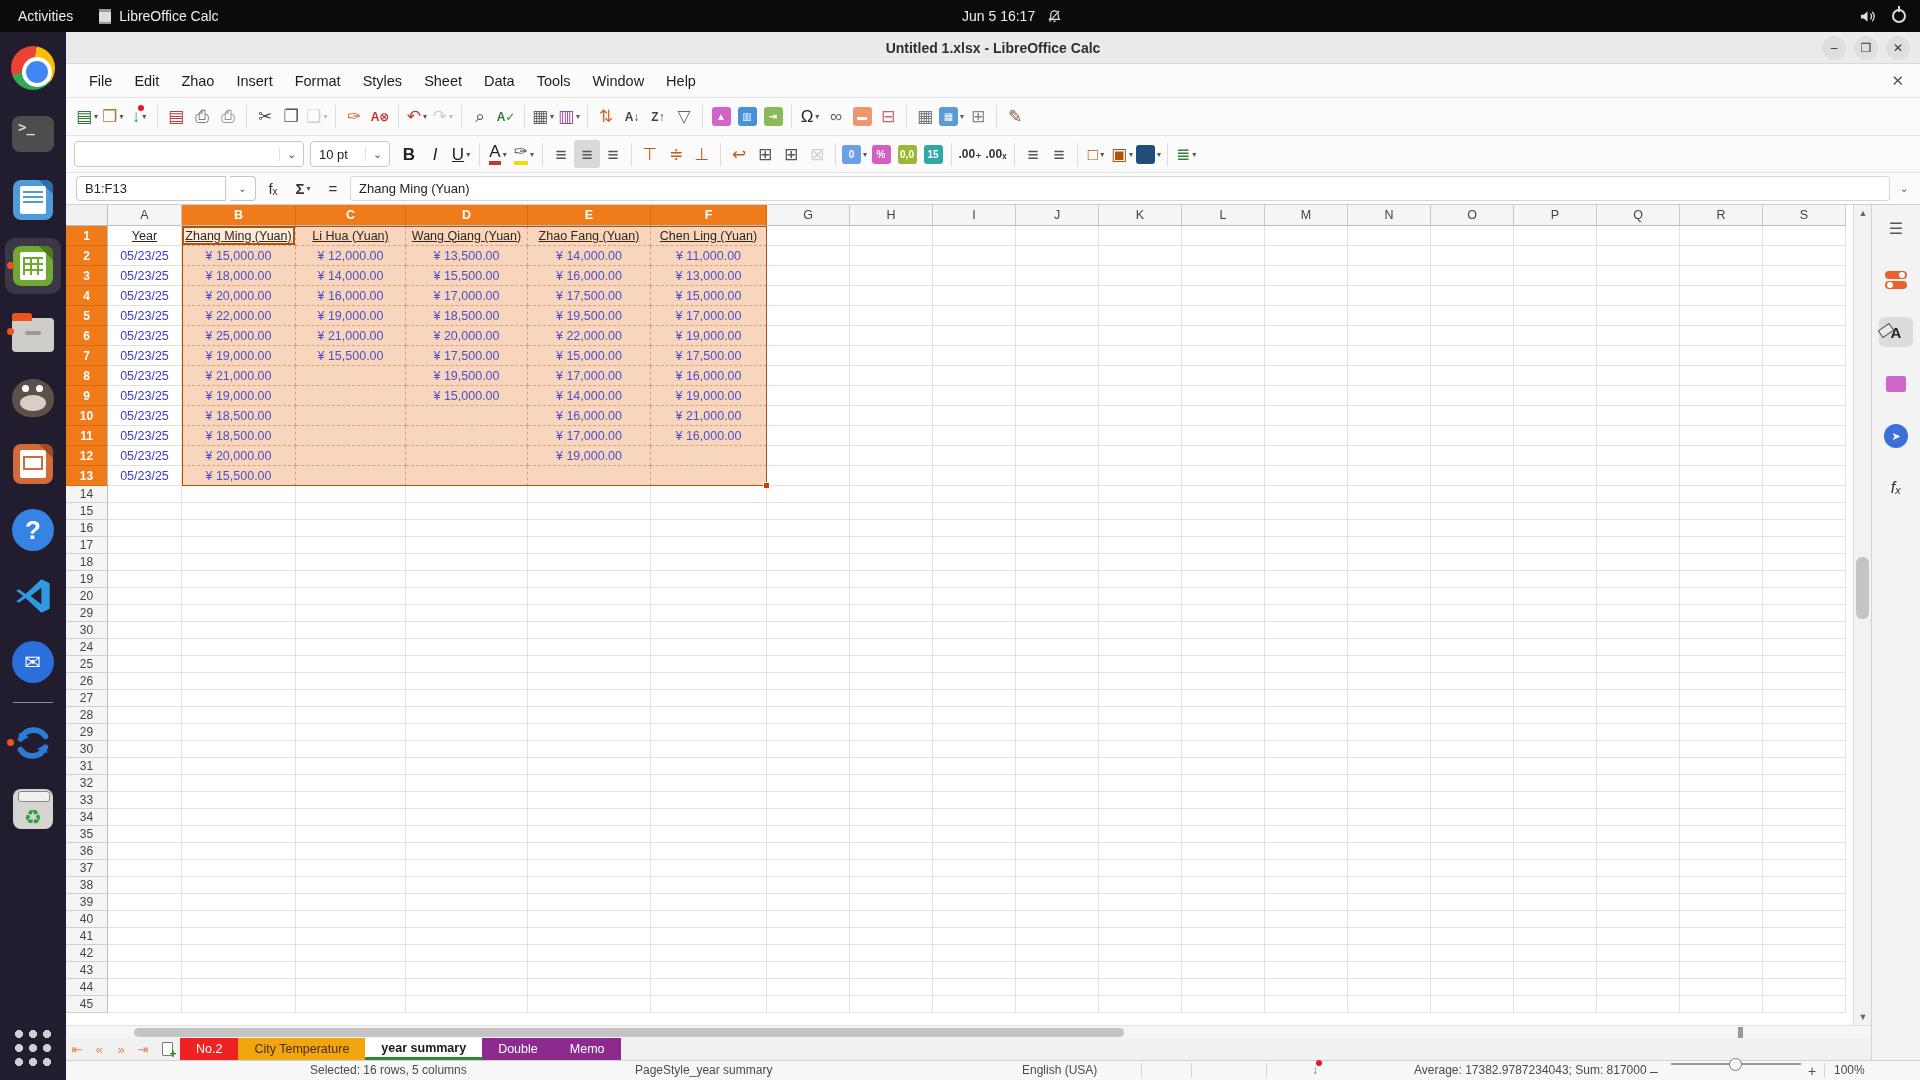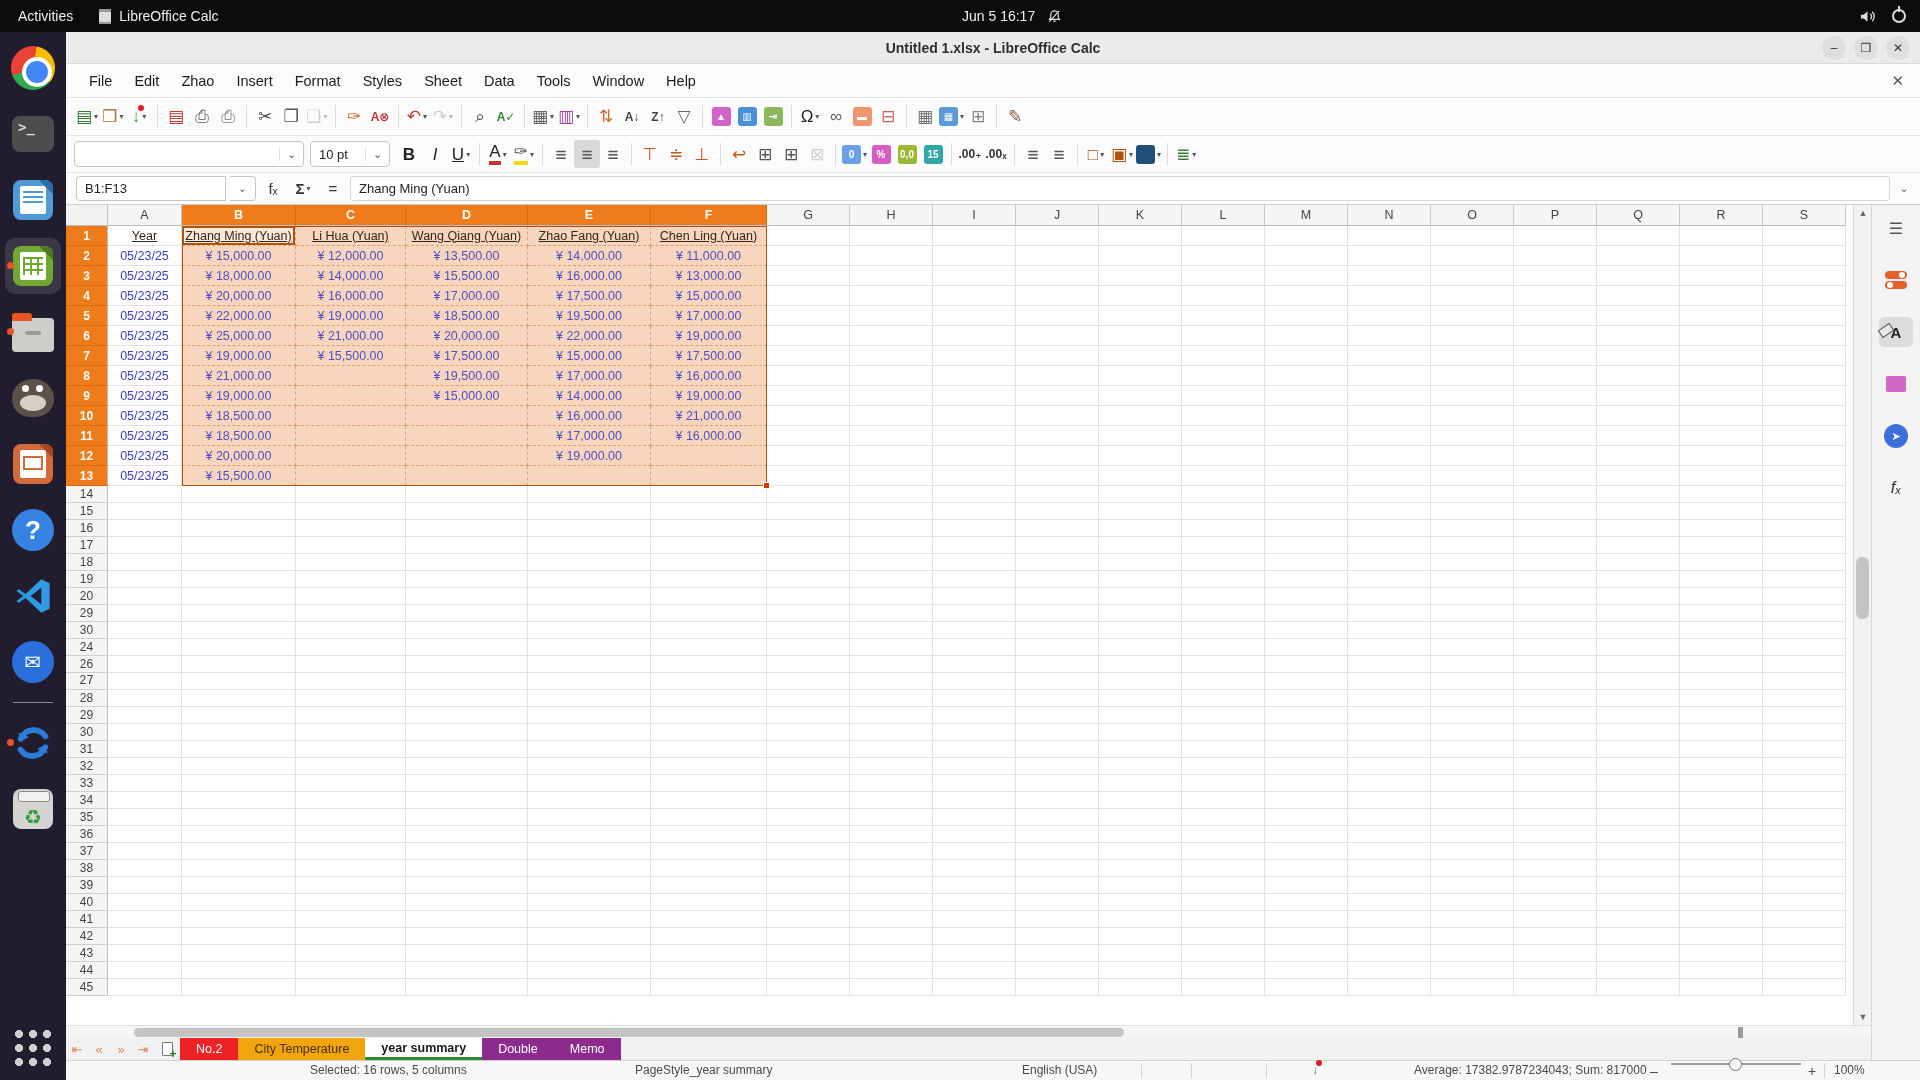--- a/index.html
+++ b/index.html
@@ -1058,20 +1058,42 @@
                     <div class="cell" style="width: 83px; flex: 0 0 83px;"></div>
                     <div class="cell" style="width: 83px; flex: 0 0 83px;"></div>
                     <div class="cell" style="width: 83px; flex: 0 0 83px;"></div>
                     <div class="cell" style="width: 83px; flex: 0 0 83px;"></div>
                     <div class="cell" style="width: 83px; flex: 0 0 83px;"></div>
                     <div class="cell" style="width: 83px; flex: 0 0 83px;"></div>
                     <div class="cell" style="width: 83px; flex: 0 0 83px;"></div>
                     <div class="cell" style="width: 83px; flex: 0 0 83px;"></div>
                   </div>
                   <div class="grow" style="height: 17px; flex: 0 0 17px;">
+                    <div class="rhdr">25</div>
+                    <div class="cell" style="width: 74px; flex: 0 0 74px;"></div>
+                    <div class="cell" style="width: 114px; flex: 0 0 114px;"></div>
+                    <div class="cell" style="width: 110px; flex: 0 0 110px;"></div>
+                    <div class="cell" style="width: 122px; flex: 0 0 122px;"></div>
+                    <div class="cell" style="width: 123px; flex: 0 0 123px;"></div>
+                    <div class="cell" style="width: 116px; flex: 0 0 116px;"></div>
+                    <div class="cell" style="width: 83px; flex: 0 0 83px;"></div>
+                    <div class="cell" style="width: 83px; flex: 0 0 83px;"></div>
+                    <div class="cell" style="width: 83px; flex: 0 0 83px;"></div>
+                    <div class="cell" style="width: 83px; flex: 0 0 83px;"></div>
+                    <div class="cell" style="width: 83px; flex: 0 0 83px;"></div>
+                    <div class="cell" style="width: 83px; flex: 0 0 83px;"></div>
+                    <div class="cell" style="width: 83px; flex: 0 0 83px;"></div>
+                    <div class="cell" style="width: 83px; flex: 0 0 83px;"></div>
+                    <div class="cell" style="width: 83px; flex: 0 0 83px;"></div>
+                    <div class="cell" style="width: 83px; flex: 0 0 83px;"></div>
+                    <div class="cell" style="width: 83px; flex: 0 0 83px;"></div>
+                    <div class="cell" style="width: 83px; flex: 0 0 83px;"></div>
+                    <div class="cell" style="width: 83px; flex: 0 0 83px;"></div>
+                  </div>
+                  <div class="grow" style="height: 17px; flex: 0 0 17px;">
                     <div class="rhdr">26</div>
                     <div class="cell" style="width: 74px; flex: 0 0 74px;"></div>
                     <div class="cell" style="width: 114px; flex: 0 0 114px;"></div>
                     <div class="cell" style="width: 110px; flex: 0 0 110px;"></div>
                     <div class="cell" style="width: 122px; flex: 0 0 122px;"></div>
                     <div class="cell" style="width: 123px; flex: 0 0 123px;"></div>
                     <div class="cell" style="width: 116px; flex: 0 0 116px;"></div>
                     <div class="cell" style="width: 83px; flex: 0 0 83px;"></div>
                     <div class="cell" style="width: 83px; flex: 0 0 83px;"></div>
                     <div class="cell" style="width: 83px; flex: 0 0 83px;"></div>
@@ -1079,21 +1101,21 @@
                     <div class="cell" style="width: 83px; flex: 0 0 83px;"></div>
                     <div class="cell" style="width: 83px; flex: 0 0 83px;"></div>
                     <div class="cell" style="width: 83px; flex: 0 0 83px;"></div>
                     <div class="cell" style="width: 83px; flex: 0 0 83px;"></div>
                     <div class="cell" style="width: 83px; flex: 0 0 83px;"></div>
                     <div class="cell" style="width: 83px; flex: 0 0 83px;"></div>
                     <div class="cell" style="width: 83px; flex: 0 0 83px;"></div>
                     <div class="cell" style="width: 83px; flex: 0 0 83px;"></div>
                     <div class="cell" style="width: 83px; flex: 0 0 83px;"></div>
                   </div>
-                  <div class="grow" style="height: 17px; flex: 0 0 17px; font-family: Liberation Mono, monospace;">
+                  <div class="grow" style="height: 17px; flex: 0 0 17px;">
                     <div class="rhdr">27</div>
                     <div class="cell" style="width: 74px; flex: 0 0 74px;"></div>
                     <div class="cell" style="width: 114px; flex: 0 0 114px;"></div>
                     <div class="cell" style="width: 110px; flex: 0 0 110px;"></div>
                     <div class="cell" style="width: 122px; flex: 0 0 122px;"></div>
                     <div class="cell" style="width: 123px; flex: 0 0 123px;"></div>
                     <div class="cell" style="width: 116px; flex: 0 0 116px;"></div>
                     <div class="cell" style="width: 83px; flex: 0 0 83px;"></div>
                     <div class="cell" style="width: 83px; flex: 0 0 83px;"></div>
                     <div class="cell" style="width: 83px; flex: 0 0 83px;"></div>

